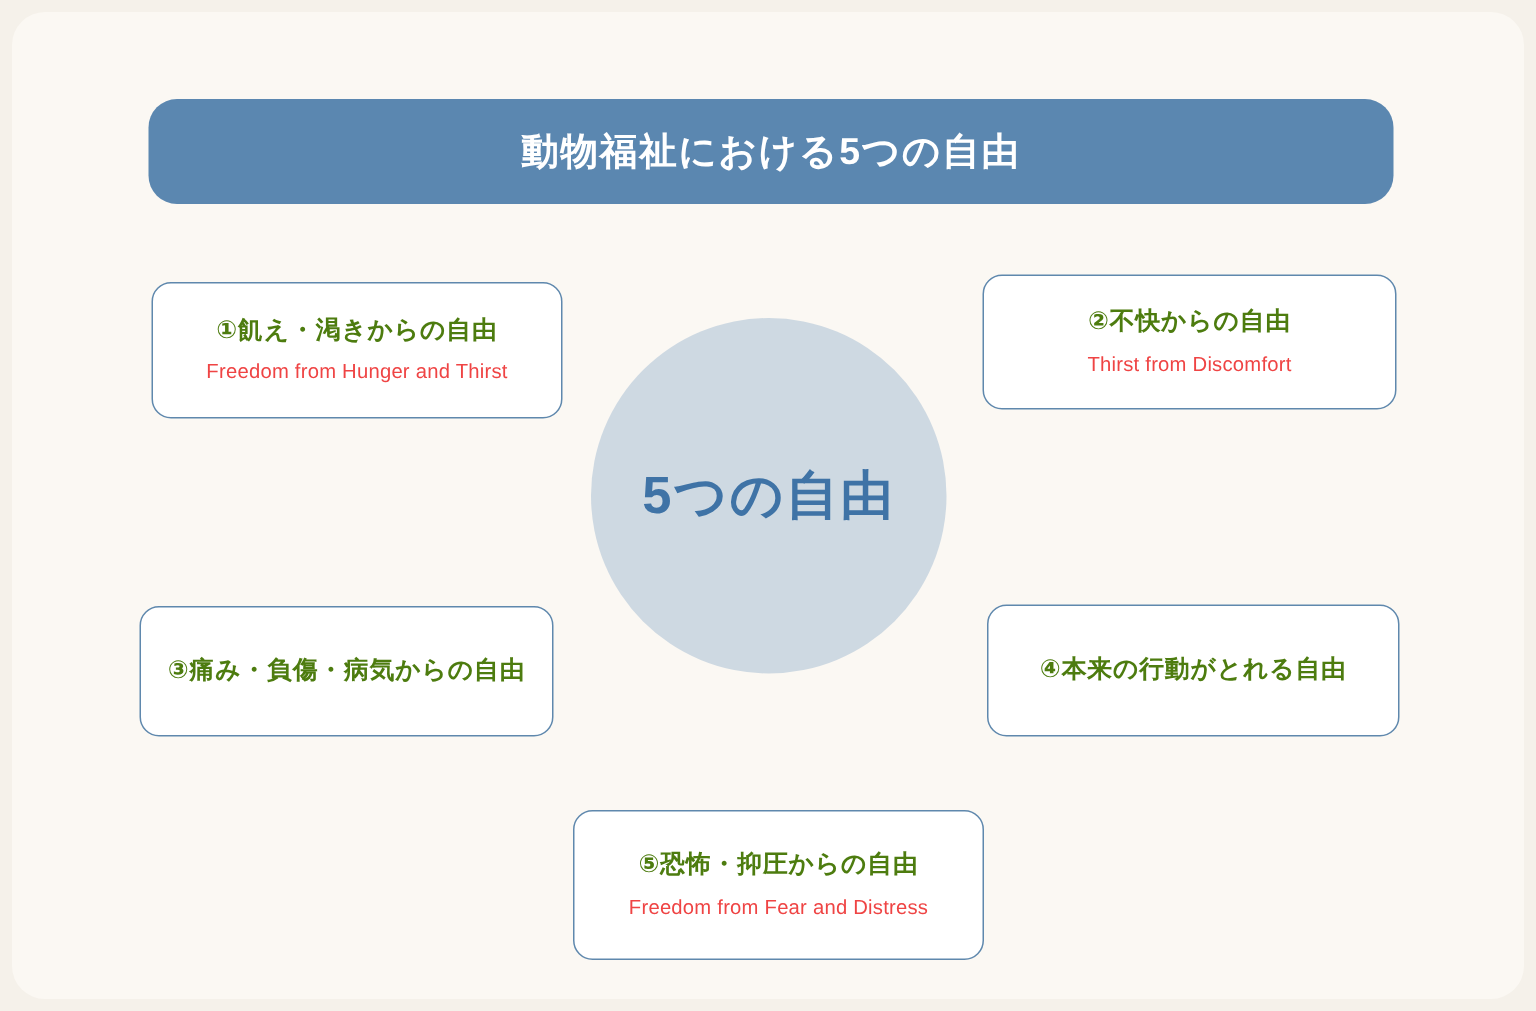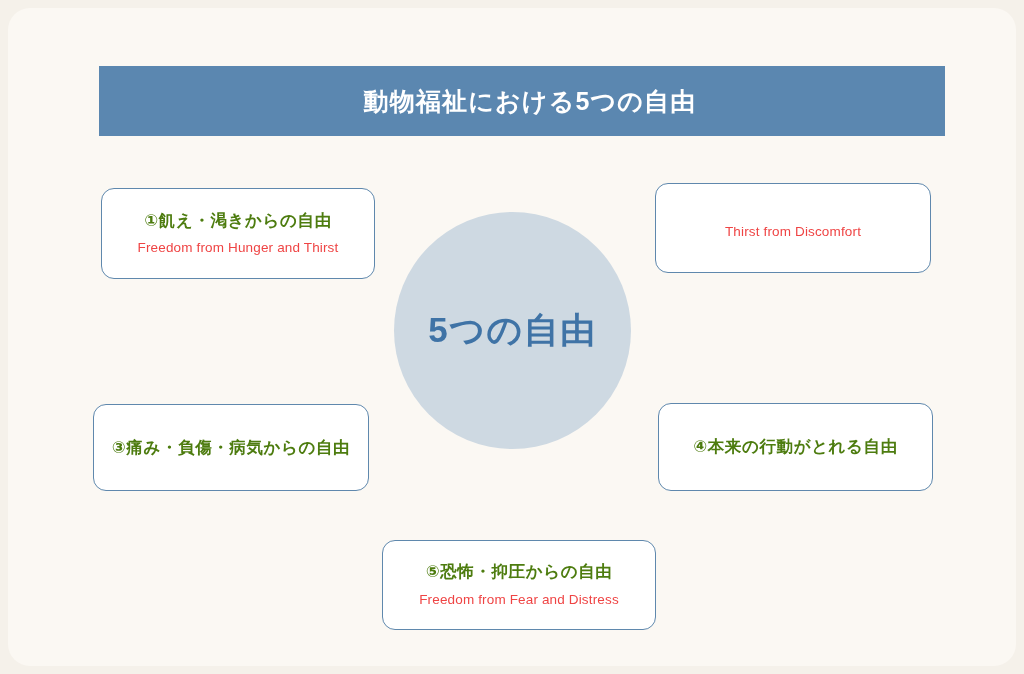--- a/index.html
+++ b/index.html
@@ -34,25 +34,24 @@
   }
 
   
   .header-bar {
     position: absolute;
     left: 99px;
     top: 66px;
     width: 830px;
     height: 70px;
     background: #5b87b0;
-    border-radius: 0;
+    border-radius: 19px;
     display: flex;
     align-items: center;
     justify-content: center;
-    padding-left: 16px;
   }
   .header-title {
     color: #ffffff;
     font-size: 25px;
     font-weight: bold;
     letter-spacing: 1.2px;
     line-height: 1.2;
     white-space: nowrap;
   }
 
@@ -105,21 +104,21 @@
     letter-spacing: 0.15px;
     white-space: nowrap;
     margin-top: 9px;
     line-height: 1.25;
   }
 
   #box-1 { left: 101px; top: 188px; width: 274px; height: 91px; }
   #box-2 { left: 655px; top: 183px; width: 276px; height: 90px; }
   #box-3 { left:  93px; top: 404px; width: 276px; height: 87px; }
   #box-4 { left: 658px; top: 403px; width: 275px; height: 88px; }
-  #box-5 { left: 382px; top: 540px; width: 274px; height: 90px; }
+  #box-5 { left: 382px; top: 540px; width: 274px; height: 100px; }
 </style>
 </head>
 <body>
 
 <div class="page-card"></div>
 
 <div class="diagram">
 
   <div class="header-bar">
     <div class="header-title">動物福祉における5つの自由</div>
@@ -128,20 +127,21 @@
   <div class="center-circle">
     <div class="center-label">5つの自由</div>
   </div>
 
   <div class="freedom-box" id="box-1">
     <div class="box-ja">①飢え・渇きからの自由</div>
     <div class="box-en">Freedom from Hunger and Thirst</div>
   </div>
 
   <div class="freedom-box" id="box-2">
+    <div class="box-ja">②不快からの自由</div>
     <div class="box-en">Thirst from Discomfort</div>
   </div>
 
   <div class="freedom-box" id="box-3">
     <div class="box-ja">③痛み・負傷・病気からの自由</div>
   </div>
 
   <div class="freedom-box" id="box-4">
     <div class="box-ja">④本来の行動がとれる自由</div>
   </div>

